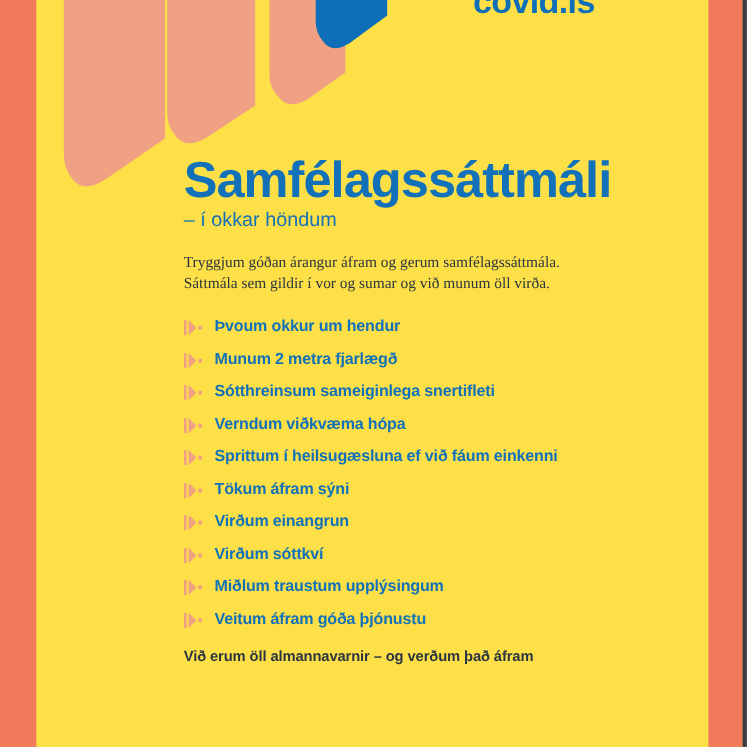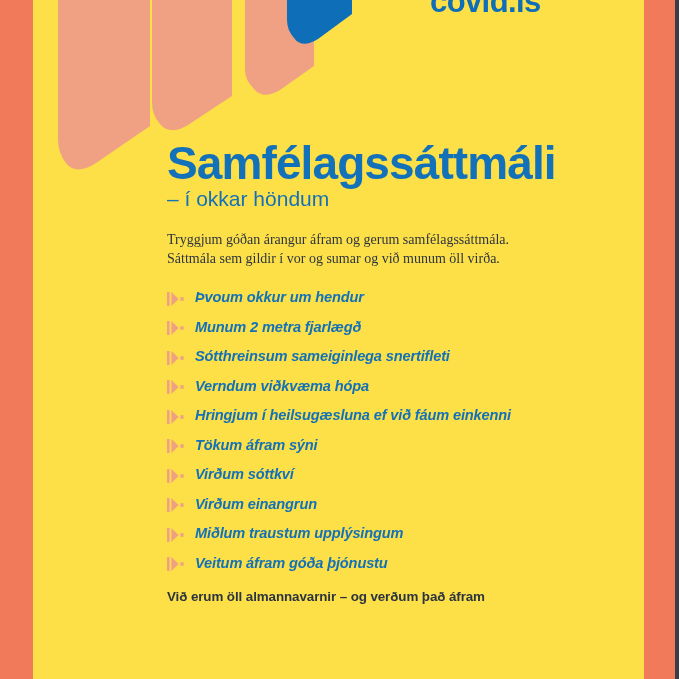--- a/index.html
+++ b/index.html
@@ -79,21 +79,21 @@
   .title {
     margin: 0;
     font-size: 46px;
     line-height: 42px;
     font-weight: 700;
     letter-spacing: -0.9px;
     color: #1271B9;
   }
   .subtitle {
     margin: 2px 0 0 0;
-    font-size: 21px;
+    font-size: 18px;
     line-height: 26px;
     font-weight: 400;
     color: #1271B9;
   }
 
   .intro {
     margin: 18px 0 0 0;
     font-size: 14px;
     line-height: 19px;
     color: #2B3440;
@@ -102,23 +102,22 @@
   .intro-line { display: block; }
 
   
   .pledges {
     list-style: none;
     margin: 20px 0 0 0;
     padding: 0;
   }
   .pledge {
     display: flex;
-    align-items: center;
+    align-items: flex-start;
     margin-bottom: 11.5px;
-    font-style: italic;
   }
   .marker {
     flex: 0 0 auto;
     width: 18px;
     height: 14px;
     margin-top: 3px;
     margin-right: 10px;
   }
   .marker svg { display: block; }
   .pledge-text {
@@ -230,21 +229,21 @@
 
       <li class="pledge">
         <span class="marker">
           <svg width="18" height="14" viewBox="0 0 18 14" xmlns="http://www.w3.org/2000/svg">
             <rect x="0" y="0" width="2.6" height="14" fill="#F0A184"></rect>
             <path d="M4.4,0 L11.6,7 L4.4,14 Z" fill="#F0A184"></path>
             <rect x="13.4" y="5.2" width="3.2" height="3.6" fill="#F0A184"></rect>
           </svg>
         </span>
         <span class="pledge-text">
-          <span>Hringjum í heilsugæsluna ef við fáum einkenni</span>
+          <span>Sprittum í heilsugæsluna ef við fáum einkenni</span>
         </span>
       </li>
 
       <li class="pledge">
         <span class="marker">
           <svg width="18" height="14" viewBox="0 0 18 14" xmlns="http://www.w3.org/2000/svg">
             <rect x="0" y="0" width="2.6" height="14" fill="#F0A184"></rect>
             <path d="M4.4,0 L11.6,7 L4.4,14 Z" fill="#F0A184"></path>
             <rect x="13.4" y="5.2" width="3.2" height="3.6" fill="#F0A184"></rect>
           </svg>
@@ -256,34 +255,34 @@
 
       <li class="pledge">
         <span class="marker">
           <svg width="18" height="14" viewBox="0 0 18 14" xmlns="http://www.w3.org/2000/svg">
             <rect x="0" y="0" width="2.6" height="14" fill="#F0A184"></rect>
             <path d="M4.4,0 L11.6,7 L4.4,14 Z" fill="#F0A184"></path>
             <rect x="13.4" y="5.2" width="3.2" height="3.6" fill="#F0A184"></rect>
           </svg>
         </span>
         <span class="pledge-text">
+          <span>Virðum einangrun</span>
+        </span>
+      </li>
+
+      <li class="pledge">
+        <span class="marker">
+          <svg width="18" height="14" viewBox="0 0 18 14" xmlns="http://www.w3.org/2000/svg">
+            <rect x="0" y="0" width="2.6" height="14" fill="#F0A184"></rect>
+            <path d="M4.4,0 L11.6,7 L4.4,14 Z" fill="#F0A184"></path>
+            <rect x="13.4" y="5.2" width="3.2" height="3.6" fill="#F0A184"></rect>
+          </svg>
+        </span>
+        <span class="pledge-text">
           <span>Virðum sóttkví</span>
-        </span>
-      </li>
-
-      <li class="pledge">
-        <span class="marker">
-          <svg width="18" height="14" viewBox="0 0 18 14" xmlns="http://www.w3.org/2000/svg">
-            <rect x="0" y="0" width="2.6" height="14" fill="#F0A184"></rect>
-            <path d="M4.4,0 L11.6,7 L4.4,14 Z" fill="#F0A184"></path>
-            <rect x="13.4" y="5.2" width="3.2" height="3.6" fill="#F0A184"></rect>
-          </svg>
-        </span>
-        <span class="pledge-text">
-          <span>Virðum einangrun</span>
         </span>
       </li>
 
       <li class="pledge">
         <span class="marker">
           <svg width="18" height="14" viewBox="0 0 18 14" xmlns="http://www.w3.org/2000/svg">
             <rect x="0" y="0" width="2.6" height="14" fill="#F0A184"></rect>
             <path d="M4.4,0 L11.6,7 L4.4,14 Z" fill="#F0A184"></path>
             <rect x="13.4" y="5.2" width="3.2" height="3.6" fill="#F0A184"></rect>
           </svg>

